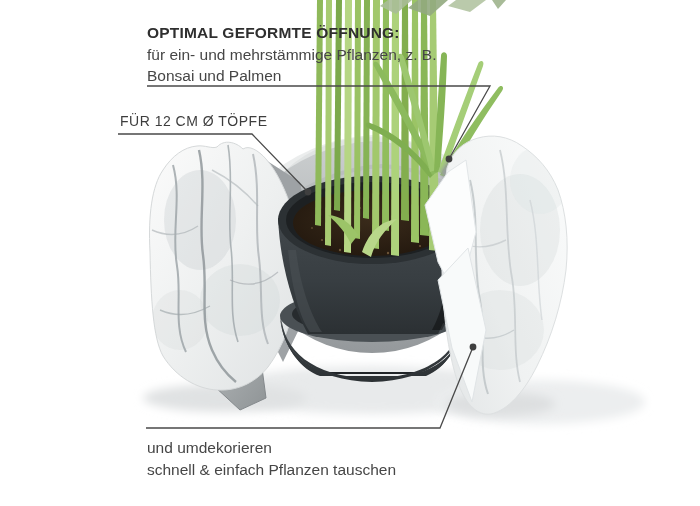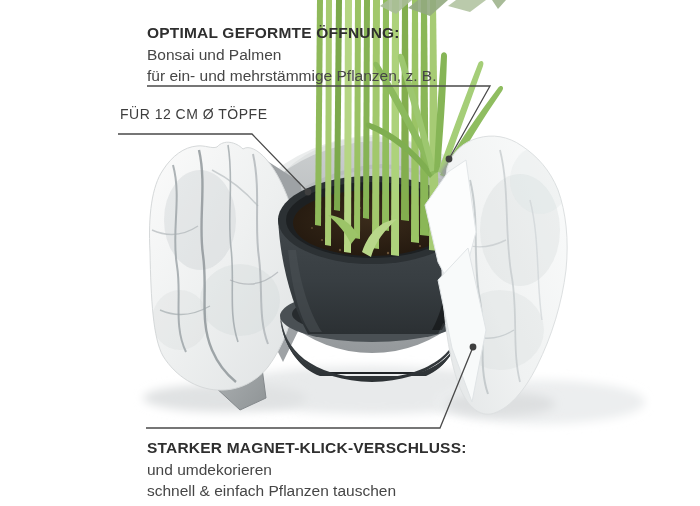--- a/index.html
+++ b/index.html
@@ -200,28 +200,27 @@
     <g fill="#3f3f3f">
       <circle cx="449" cy="159" r="3.4"></circle>
       <circle cx="308" cy="192" r="3.4"></circle>
       <circle cx="473" cy="347" r="3.4"></circle>
     </g>
   </svg>
 
   <div class="callout-text" style="left:147px;top:22px">
     <div class="callout-heading">OPTIMAL GEFORMTE ÖFFNUNG:</div>
     <div class="callout-body">
+      <span>für ein- und mehrstämmige Pflanzen, z. B.</span>
       <span>Bonsai und Palmen</span>
-      <span>für ein- und mehrstämmige Pflanzen, z. B.</span>
     </div>
   </div>
 
-  <div class="callout-text pot-label" style="left:120px;top:106px">FÜR 12 CM Ø TÖPFE</div>
+  <div class="callout-text pot-label" style="left:120px;top:113px">FÜR 12 CM Ø TÖPFE</div>
 
   <div class="callout-text" style="left:147px;top:437px">
-    <div class="callout-heading">STARKER MAGNET-KLICK-VERSCHLUSS:</div>
     <div class="callout-body">
       <span>und umdekorieren</span>
       <span>schnell &amp; einfach Pflanzen tauschen</span>
     </div>
   </div>
 
 </div>
 
 </body></html>

